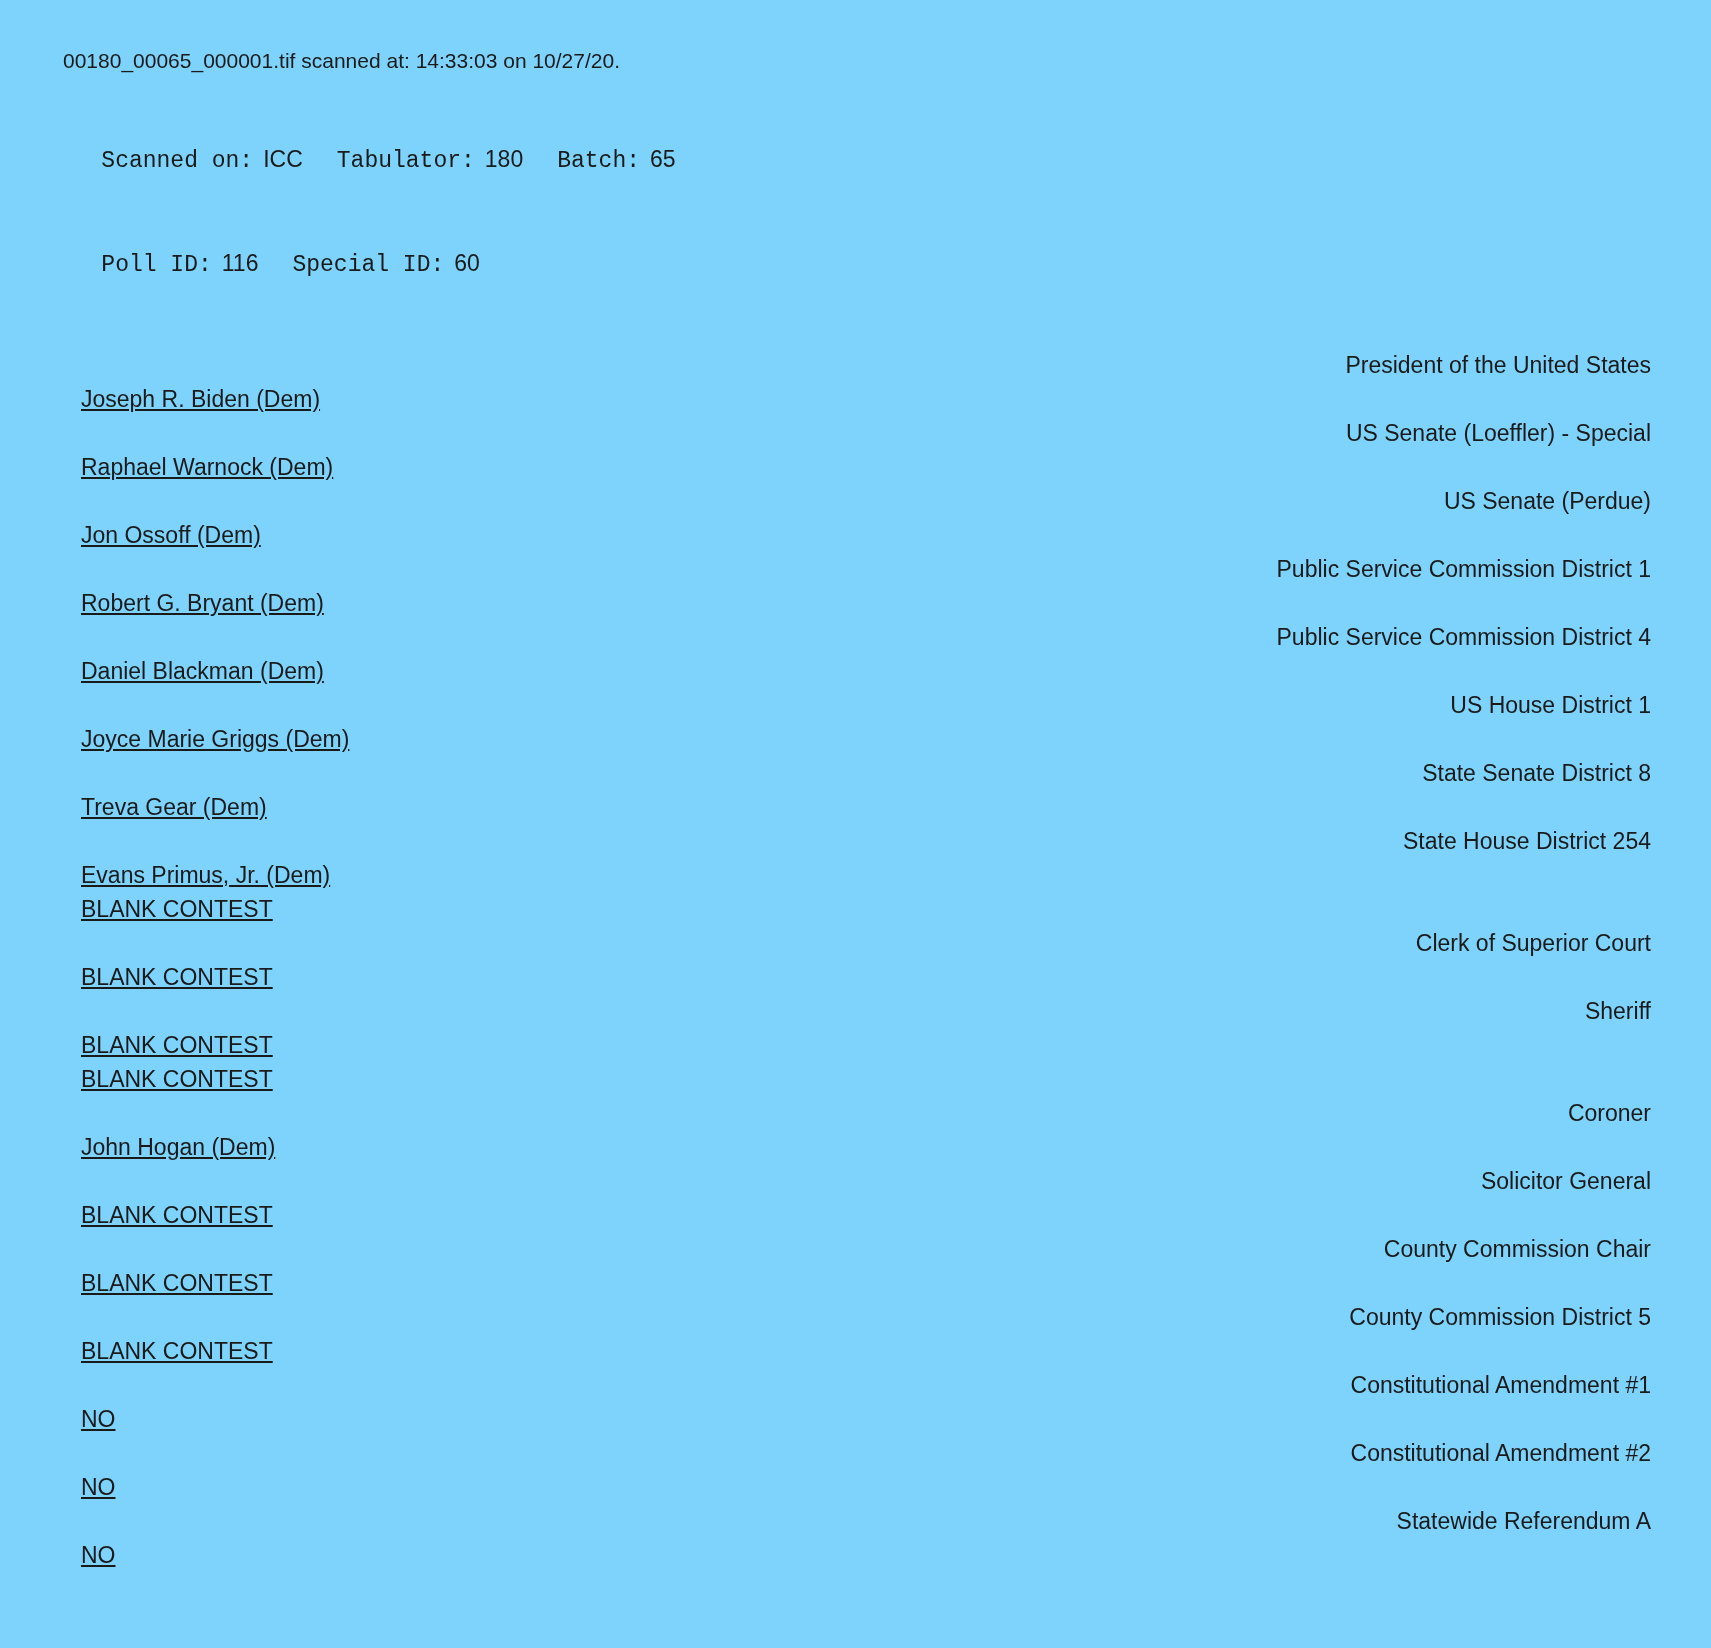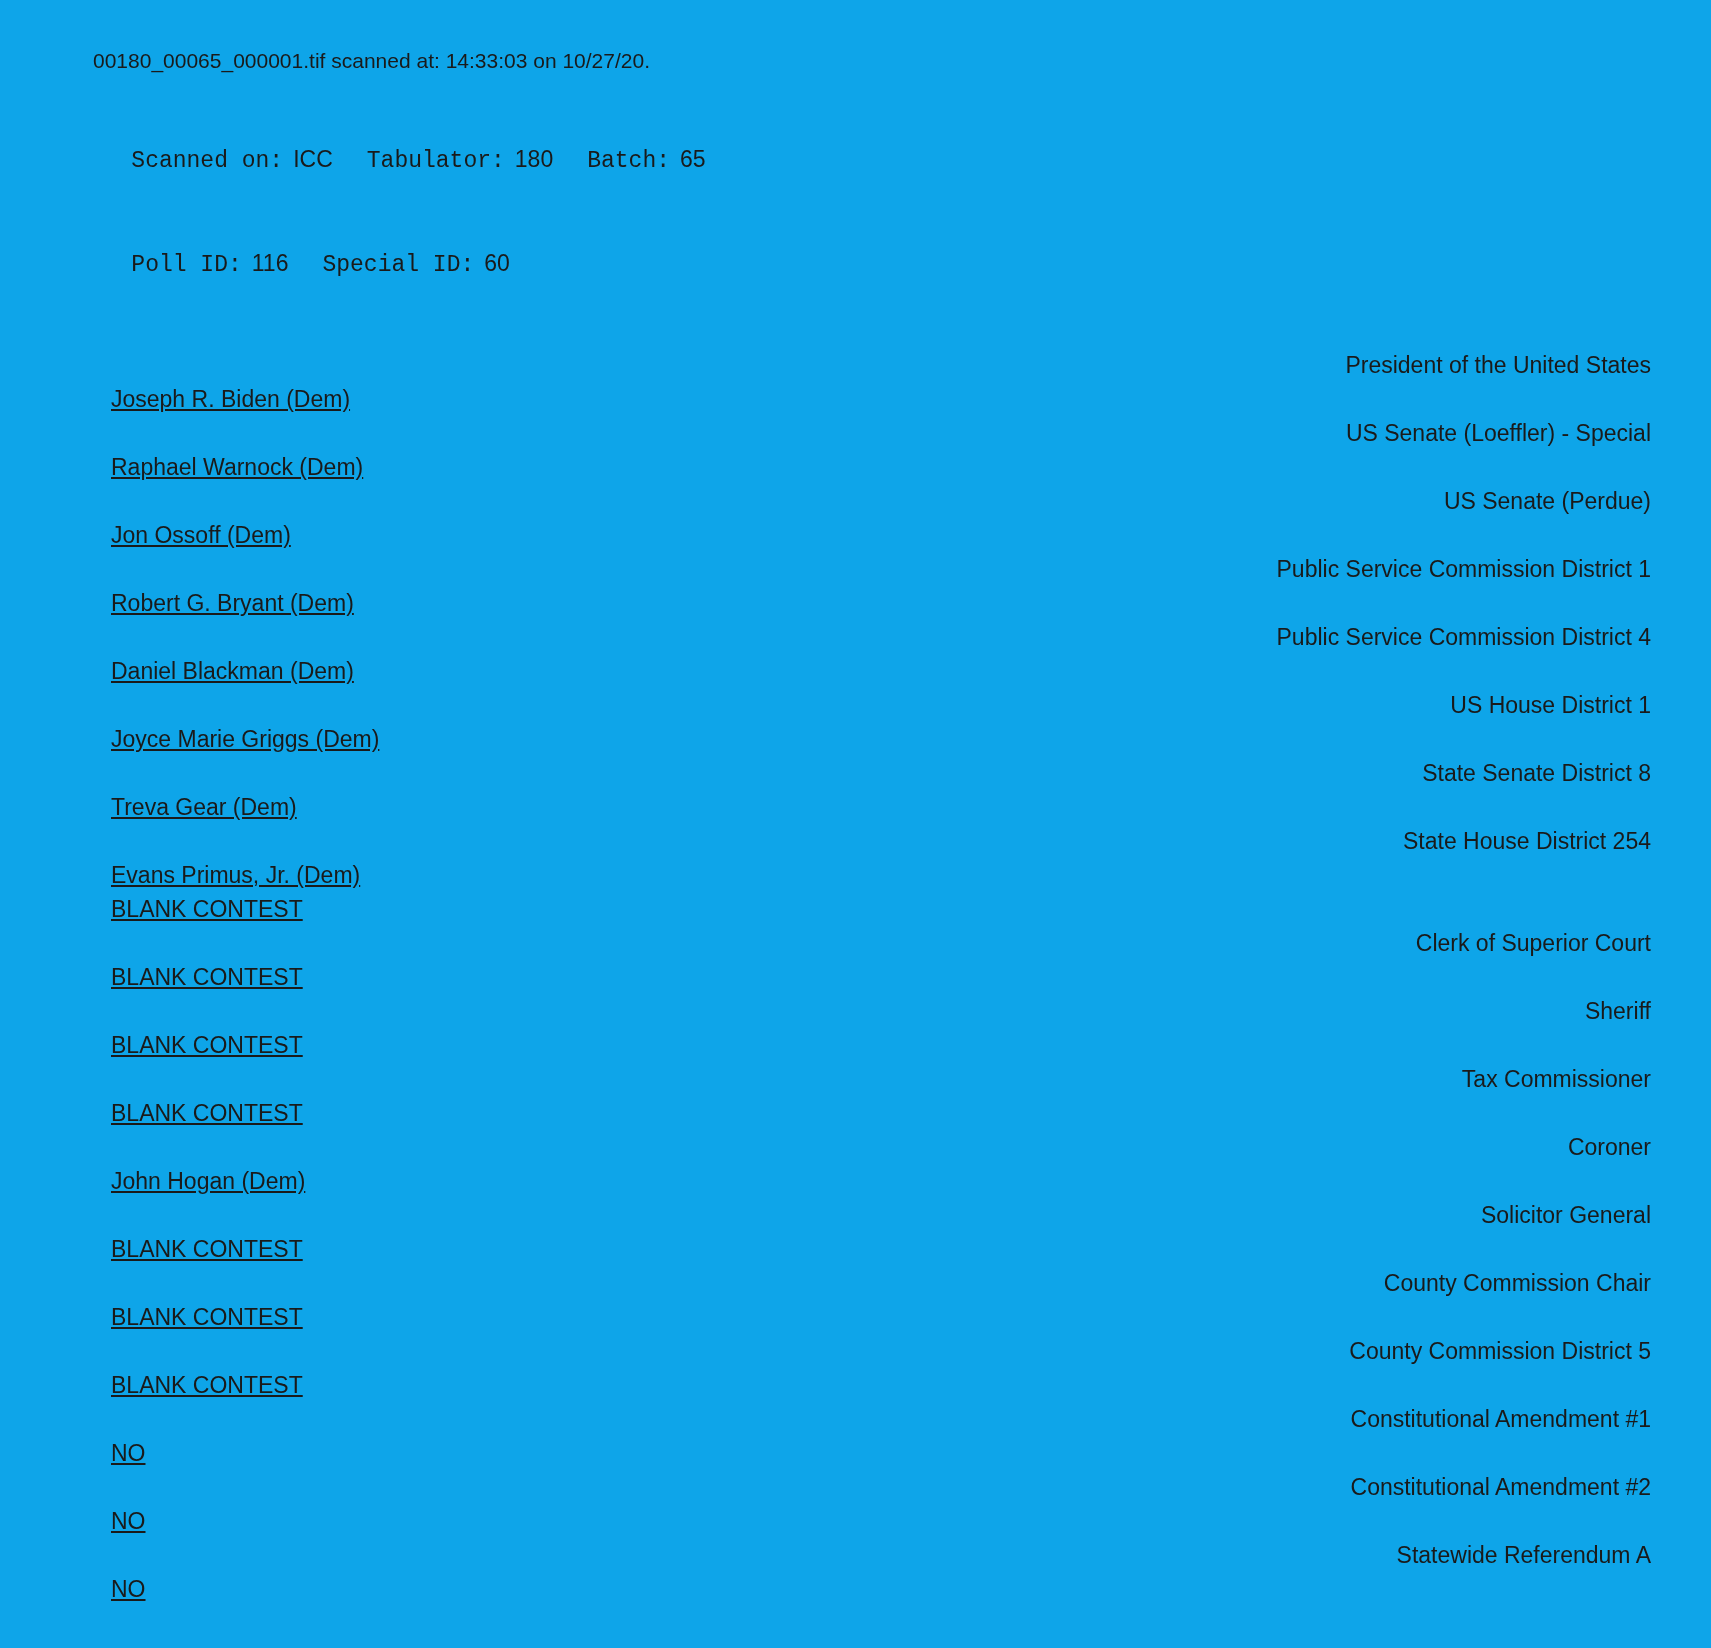--- a/index.html
+++ b/index.html
@@ -11,22 +11,22 @@
     width: 1711px;
     height: 1648px;
     font-family: "Liberation Sans", "DejaVu Sans", sans-serif;
     color: #1a1a1a;
     -webkit-font-smoothing: antialiased;
   }
   .page {
     box-sizing: border-box;
     width: 1711px;
     height: 1648px;
-    padding: 48px 60px 0 93px;
-    background: #0ea5e9;
+    padding: 48px 60px 0 63px;
+    background: #7dd3fc;
     overflow: hidden;
   }
   .scan-line {
     font-size: 21px;
     line-height: 26px;
     margin: 0 0 34px 0;
     white-space: pre;
   }
   .meta-block {
     font-size: 23px;
@@ -124,21 +124,20 @@
         <div class="contest-title">Clerk of Superior Court</div>
         <div class="contest-choice">BLANK CONTEST</div>
       </div>
 
       <div>
         <div class="contest-title">Sheriff</div>
         <div class="contest-choice">BLANK CONTEST</div>
       </div>
 
       <div>
-        <div class="contest-title">Tax Commissioner</div>
         <div class="contest-choice">BLANK CONTEST</div>
       </div>
 
       <div>
         <div class="contest-title">Coroner</div>
         <div class="contest-choice">John Hogan (Dem)</div>
       </div>
 
       <div>
         <div class="contest-title">Solicitor General</div>

